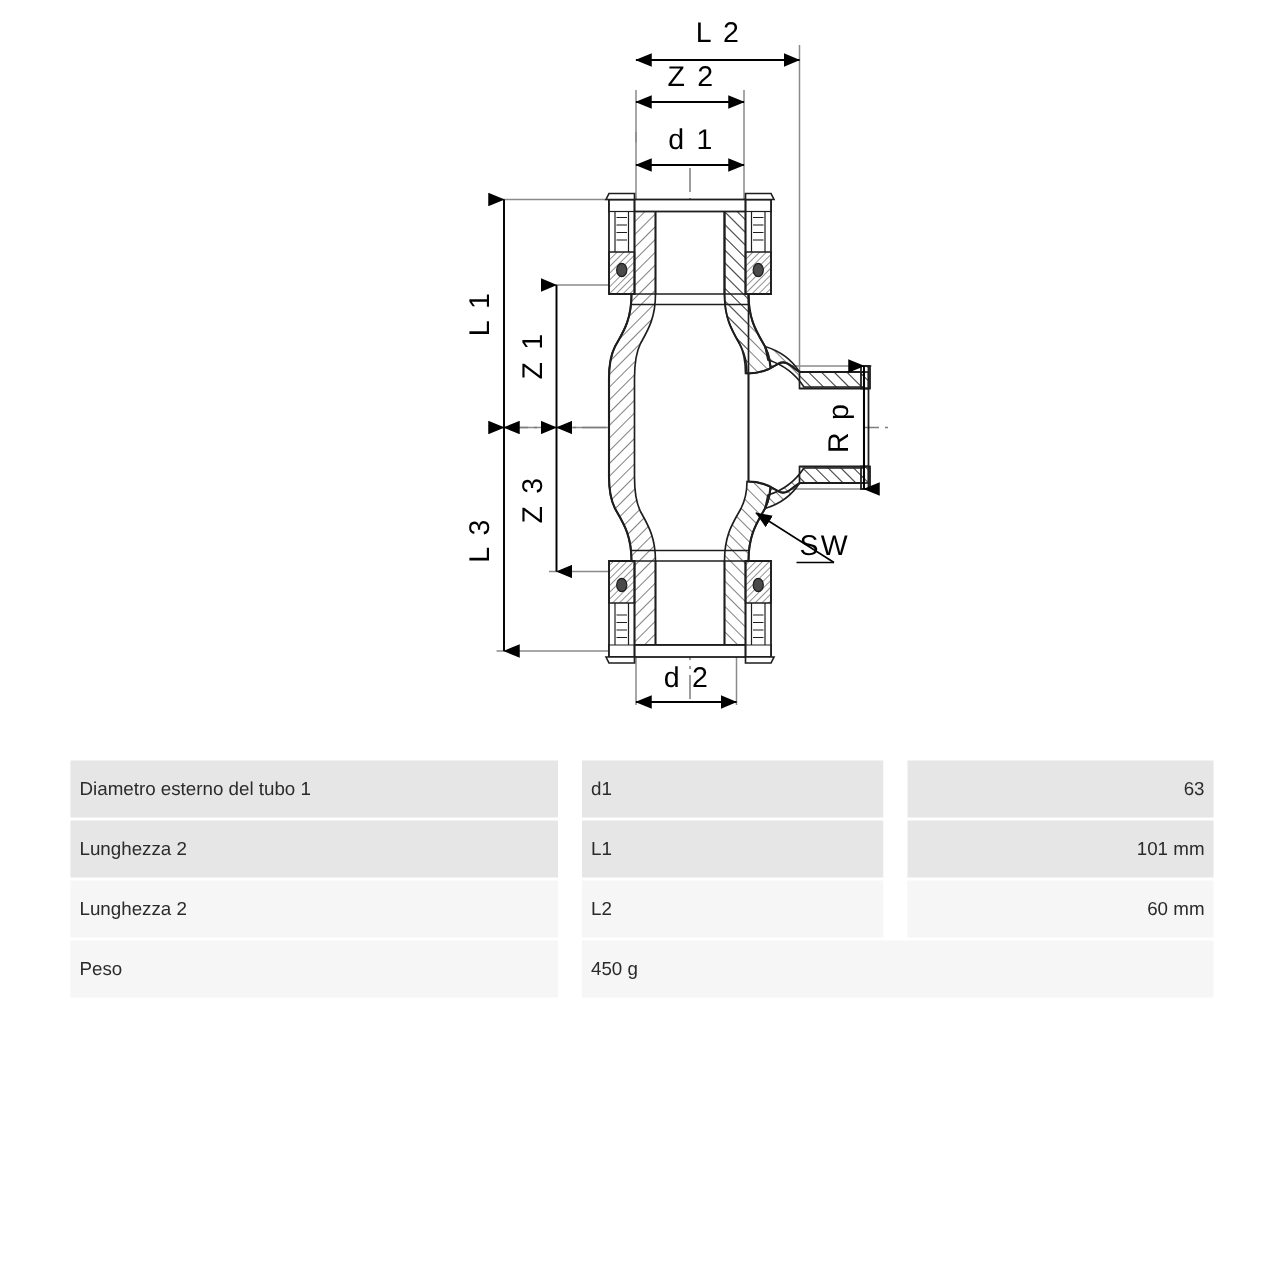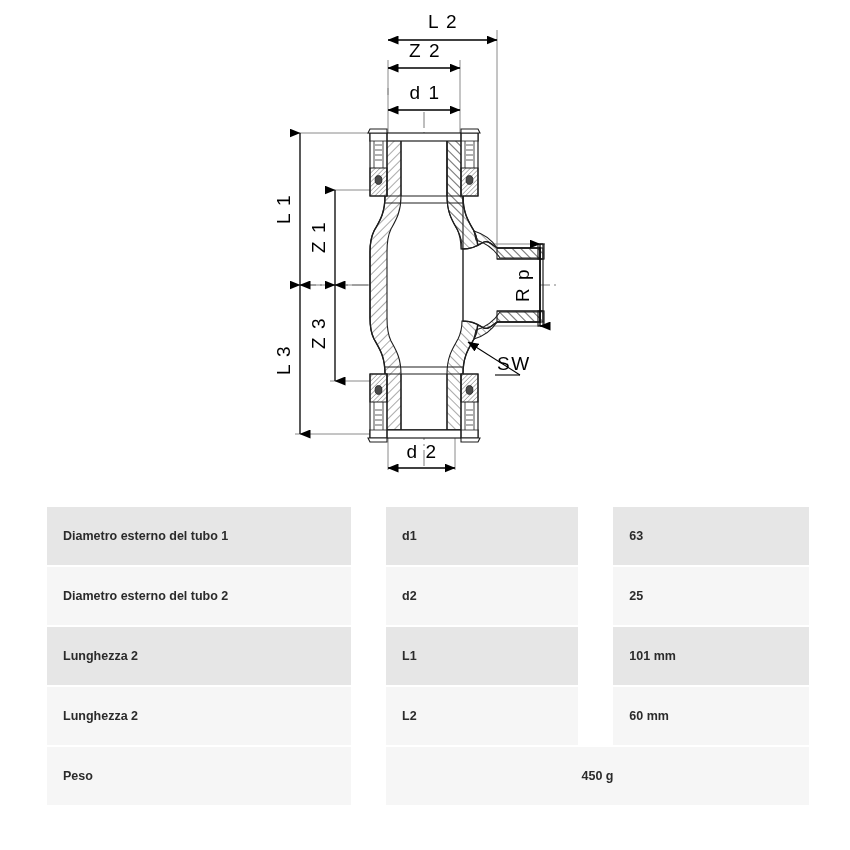--- a/index.html
+++ b/index.html
@@ -16,20 +16,21 @@
     overflow: hidden;
   }
 
   
   #drawing-area {
     position: absolute;
     left: 0;
     top: 0;
     width: 724px;
     height: 495px;
+    padding-left: 36px;
   }
   #drawing-svg {
     display: block;
   }
 
   .dim-label {
     font-family: "Liberation Sans", sans-serif;
     font-size: 19px;
     fill: #000000;
     letter-spacing: 1.5px;
@@ -46,39 +47,39 @@
     font-size: 12.5px;
   }
   #spec-table tr.row-odd td {
     background: #e6e6e6;
   }
   #spec-table tr.row-even td {
     background: #f6f6f6;
   }
   #spec-table td {
     height: 26px;
-    padding: 16px;
+    padding: 6px;
     vertical-align: middle;
     color: #2b2b2b;
-    font-weight: bold;
+    font-weight: normal;
   }
   td.cell-desc {
     width: 340px;
     padding-left: 13px;
     text-align: left;
   }
   td.cell-sym {
     width: 208px;
   }
   td.cell-val {
     width: 210px;
+    text-align: right;
+  }
+  td.cell-merged {
     text-align: left;
-  }
-  td.cell-merged {
-    text-align: center;
   }
   td.spacer-col {
     width: 4px;
     background: #ffffff !important;
   }
 </style>
 </head>
 <body>
 
 <div id="drawing-area">
@@ -368,27 +369,20 @@
   <tbody>
 
     <tr class="row-odd">
       <td class="cell-desc">Diametro esterno del tubo 1</td>
       <td class="spacer-col"></td>
       <td class="cell-sym">d1</td>
       <td class="spacer-col"></td>
       <td class="cell-val">63</td>
     </tr>
 
-    <tr class="row-even">
-      <td class="cell-desc">Diametro esterno del tubo 2</td>
-      <td class="spacer-col"></td>
-      <td class="cell-sym">d2</td>
-      <td class="spacer-col"></td>
-      <td class="cell-val">25</td>
-    </tr>
 
 
 
 
 
     <tr class="row-odd">
       <td class="cell-desc">Lunghezza 2</td>
       <td class="spacer-col"></td>
       <td class="cell-sym">L1</td>
       <td class="spacer-col"></td>

